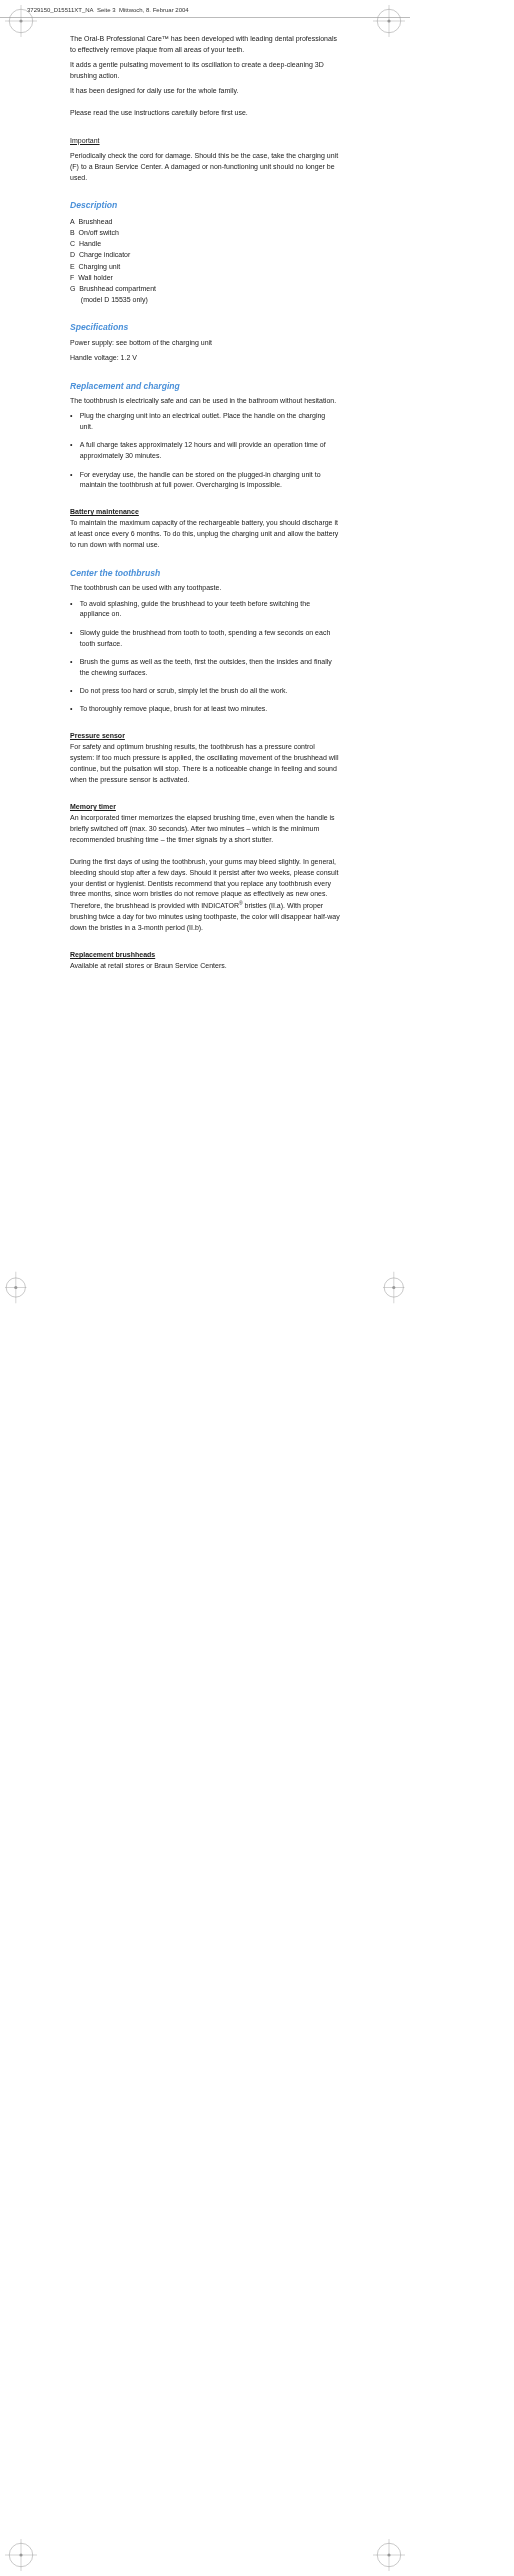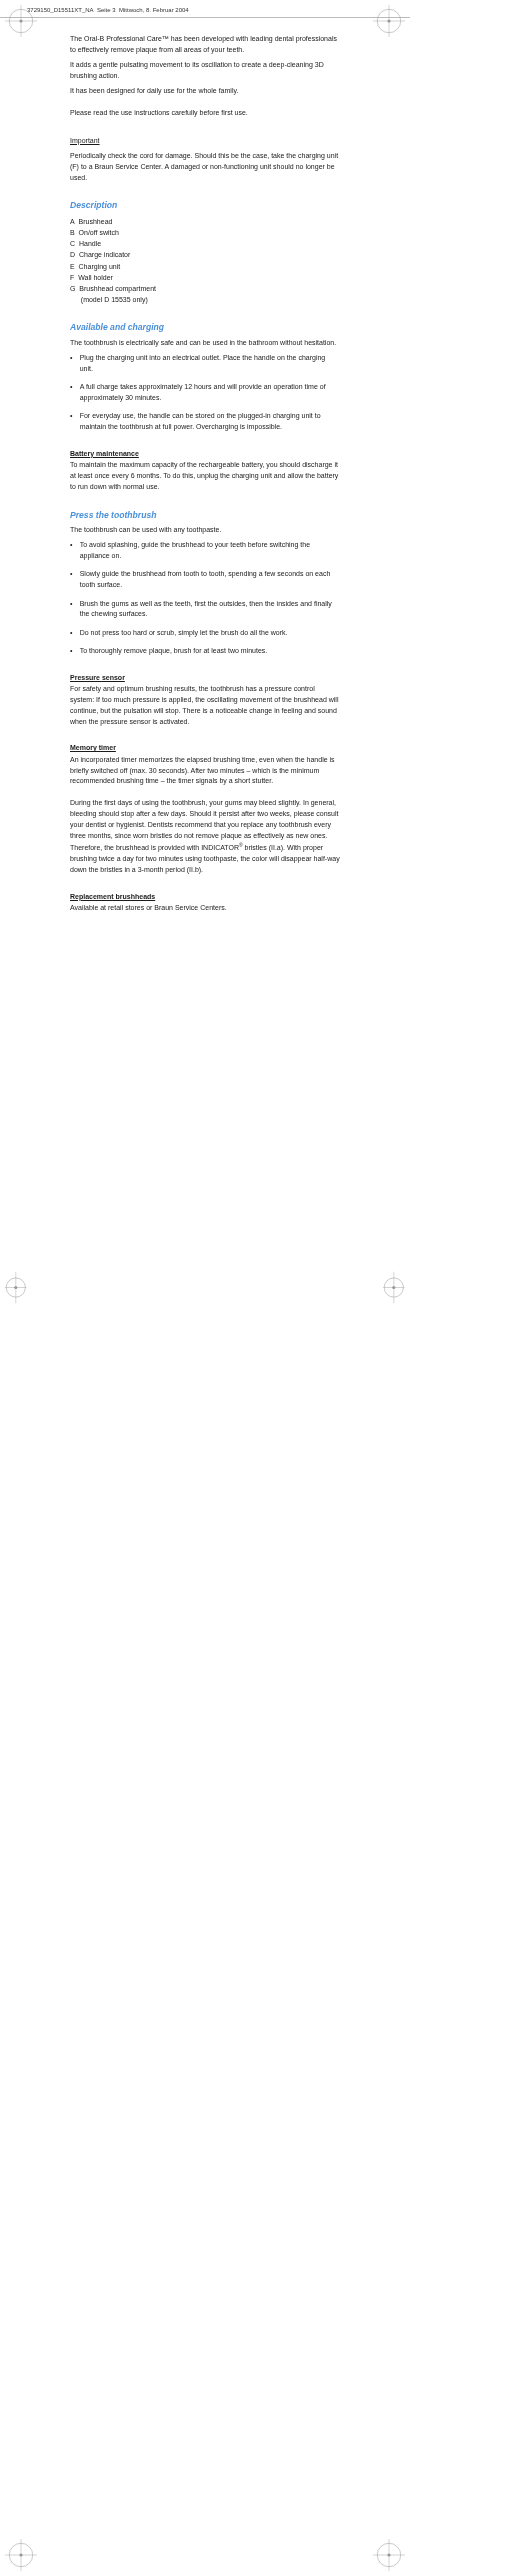--- a/index.html
+++ b/index.html
@@ -230,39 +230,44 @@
         <li><span>B</span>&nbsp; <span>On/off switch</span></li>
         <li><span>C</span>&nbsp; <span>Handle</span></li>
         <li><span>D</span>&nbsp; <span>Charge indicator</span></li>
         <li><span>E</span>&nbsp; <span>Charging unit</span></li>
         <li><span>F</span>&nbsp; <span>Wall holder</span></li>
         <li><span>G</span>&nbsp; <span>Brushhead compartment</span></li>
         <li style="padding-left:10.8px;"><span>(model D 15535 only)</span></li>
       </ul>
     </div>
 
-
-    <div class="section">
-      <div class="section-heading">Available and charging</div>
+    <div class="section">
+      <div class="section-heading">Specifications</div>
+      <p class="body-text">Power supply: see bottom of the charging unit</p>
+      <p class="body-text">Handle voltage: 1.2 V</p>
+    </div>
+
+    <div class="section">
+      <div class="section-heading">Replacement and charging</div>
       <p class="body-text">The toothbrush is electrically safe and can be used in the bathroom without hesitation.</p>
       <ul class="bullet-list">
         <li>Plug the charging unit into an electrical outlet. Place the handle on the charging unit.</li>
         <li>A full charge takes approximately 12 hours and will provide an operation time of approximately 30 minutes.</li>
         <li>For everyday use, the handle can be stored on the plugged-in charging unit to maintain the toothbrush at full power. Overcharging is impossible.</li>
       </ul>
     </div>
 
     <div class="section">
       <p class="section-heading-underlined">Battery maintenance</p>
       <p class="body-text">To maintain the maximum capacity of the rechargeable battery, you should discharge it at least once every 6 months. To do this, unplug the charging unit and allow the battery to run down with normal use.</p>
     </div>
 
 
     <div class="section">
-      <div class="section-heading">Press the toothbrush</div>
+      <div class="section-heading">Center the toothbrush</div>
       <p class="body-text">The toothbrush can be used with any toothpaste.</p>
       <ul class="bullet-list">
         <li>To avoid splashing, guide the brushhead to your teeth before switching the appliance on.</li>
         <li>Slowly guide the brushhead from tooth to tooth, spending a few seconds on each tooth surface.</li>
         <li>Brush the gums as well as the teeth, first the outsides, then the insides and finally the chewing surfaces.</li>
         <li>Do not press too hard or scrub, simply let the brush do all the work.</li>
         <li>To thoroughly remove plaque, brush for at least two minutes.</li>
       </ul>
     </div>
 

